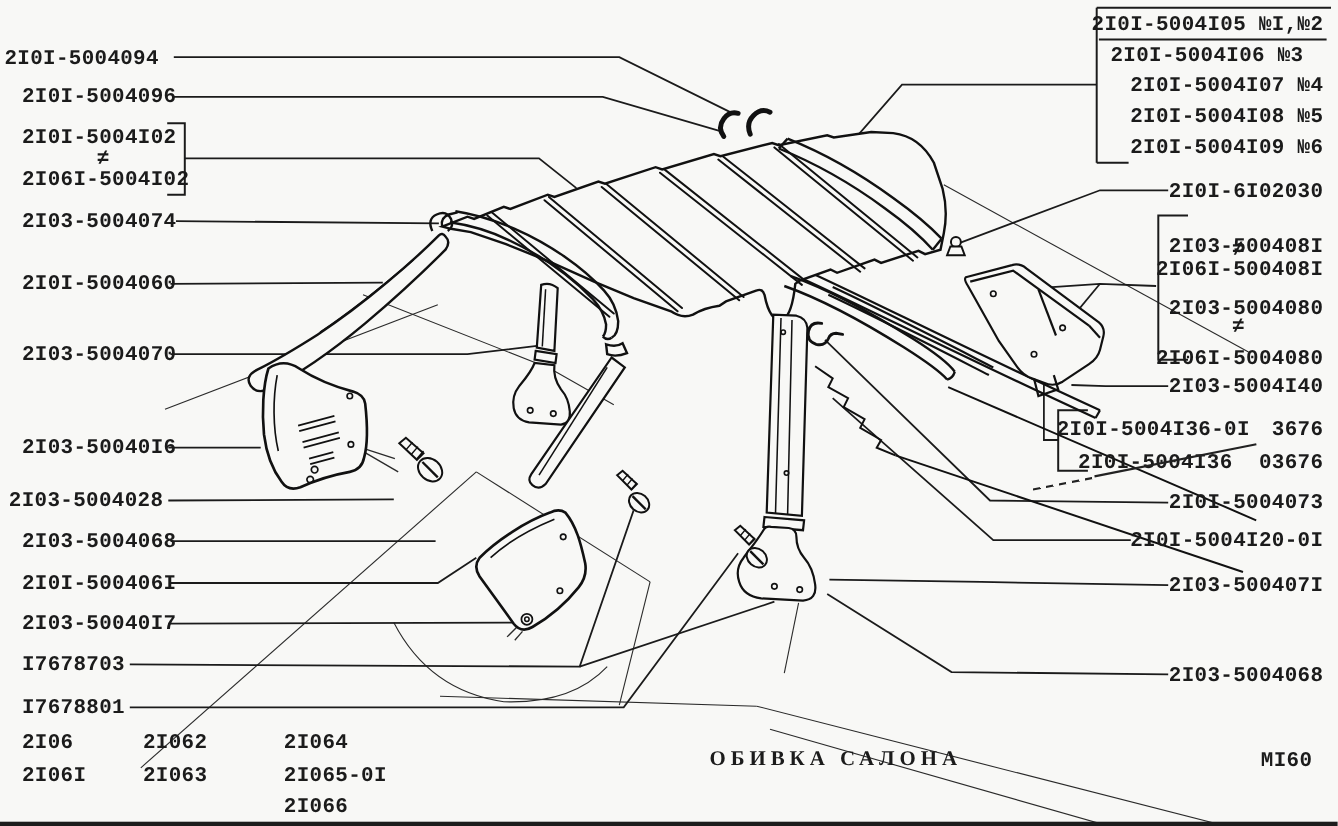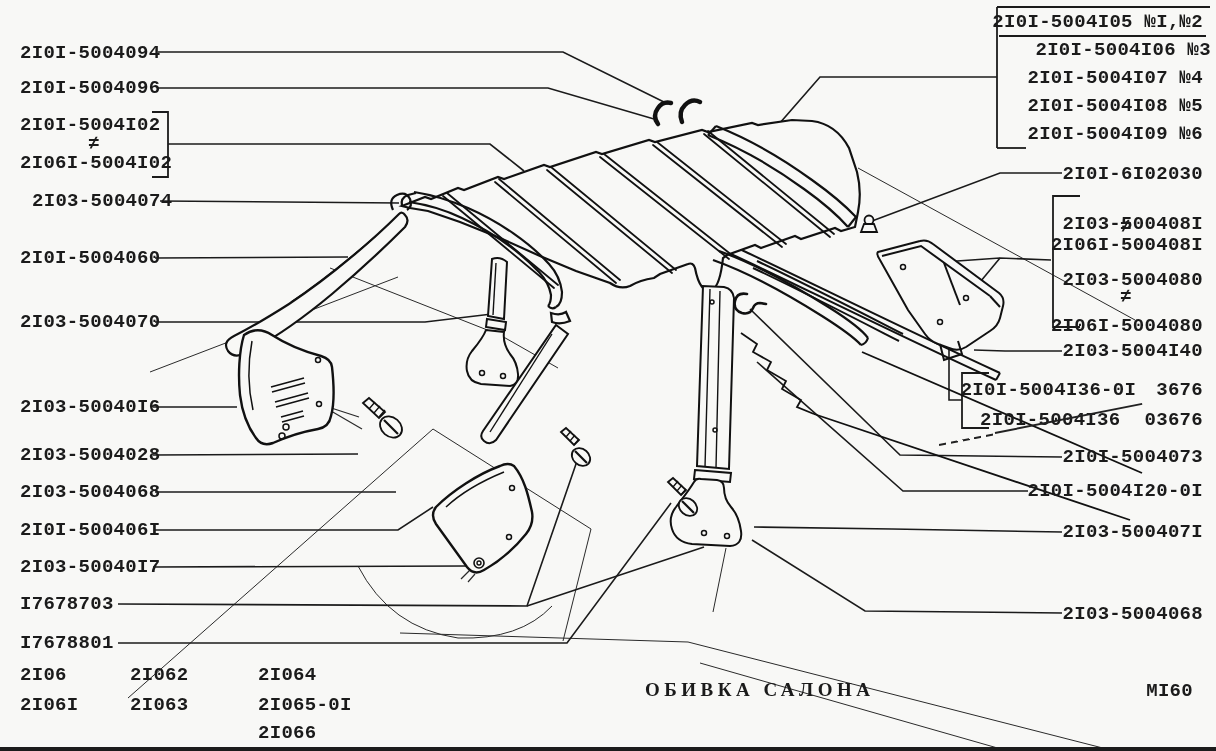--- a/index.html
+++ b/index.html
@@ -245,38 +245,38 @@
   </g>
   <g stroke="#111" stroke-width="1.8" fill="#f8f8f6">
     <circle cx="869" cy="220" r="4.5"></circle>
     <path d="M864,224 L874,224 L877,232 L861,232 Z"></path>
   </g>
   <g stroke="#111" stroke-width="2.6" fill="none" stroke-linecap="round">
     <path d="M747,294 q-10,-2 -12,7 q-2,9 7,12 q8,2 11,-5 q2,-5 7,-5 l6,1"></path>
   </g>
 </svg>
 
-<div class="lbl" style="left:20px;top:43px">2I0I-5004094</div>
+<div class="lbl" style="left:4px;top:43px">2I0I-5004094</div>
 <div class="lbl" style="left:20px;top:78px">2I0I-5004096</div>
 <div class="lbl" style="left:20px;top:115px">2I0I-5004I02</div>
 <div class="lbl" style="left:88px;top:134px">≠</div>
 <div class="lbl" style="left:20px;top:153px">2I06I-5004I02</div>
-<div class="lbl" style="left:32px;top:191px">2I03-5004074</div>
+<div class="lbl" style="left:20px;top:191px">2I03-5004074</div>
 <div class="lbl" style="left:20px;top:248px">2I0I-5004060</div>
 <div class="lbl" style="left:20px;top:312px">2I03-5004070</div>
 <div class="lbl" style="left:20px;top:397px">2I03-50040I6</div>
-<div class="lbl" style="left:20px;top:445px">2I03-5004028</div>
+<div class="lbl" style="left:8px;top:445px">2I03-5004028</div>
 <div class="lbl" style="left:20px;top:482px">2I03-5004068</div>
 <div class="lbl" style="left:20px;top:520px">2I0I-500406I</div>
 <div class="lbl" style="left:20px;top:557px">2I03-50040I7</div>
 <div class="lbl" style="left:20px;top:594px">I7678703</div>
 <div class="lbl" style="left:20px;top:633px">I7678801</div>
 
 <div class="lbl rt" style="right:13px;top:12px">2I0I-5004I05 №I,№2</div>
-<div class="lbl rt" style="right:5px;top:40px">2I0I-5004I06 №3</div>
+<div class="lbl rt" style="right:31px;top:40px">2I0I-5004I06 №3</div>
 <div class="lbl rt" style="right:13px;top:68px">2I0I-5004I07 №4</div>
 <div class="lbl rt" style="right:13px;top:96px">2I0I-5004I08 №5</div>
 <div class="lbl rt" style="right:13px;top:124px">2I0I-5004I09 №6</div>
 
 <div class="lbl rt" style="right:13px;top:164px">2I0I-6I02030</div>
 <div class="lbl rt" style="right:13px;top:214px">2I03-500408I</div>
 <div class="lbl" style="left:1120px;top:217px">≠</div>
 <div class="lbl rt" style="right:13px;top:235px">2I06I-500408I</div>
 <div class="lbl rt" style="right:13px;top:270px">2I03-5004080</div>
 <div class="lbl" style="left:1120px;top:287px">≠</div>

